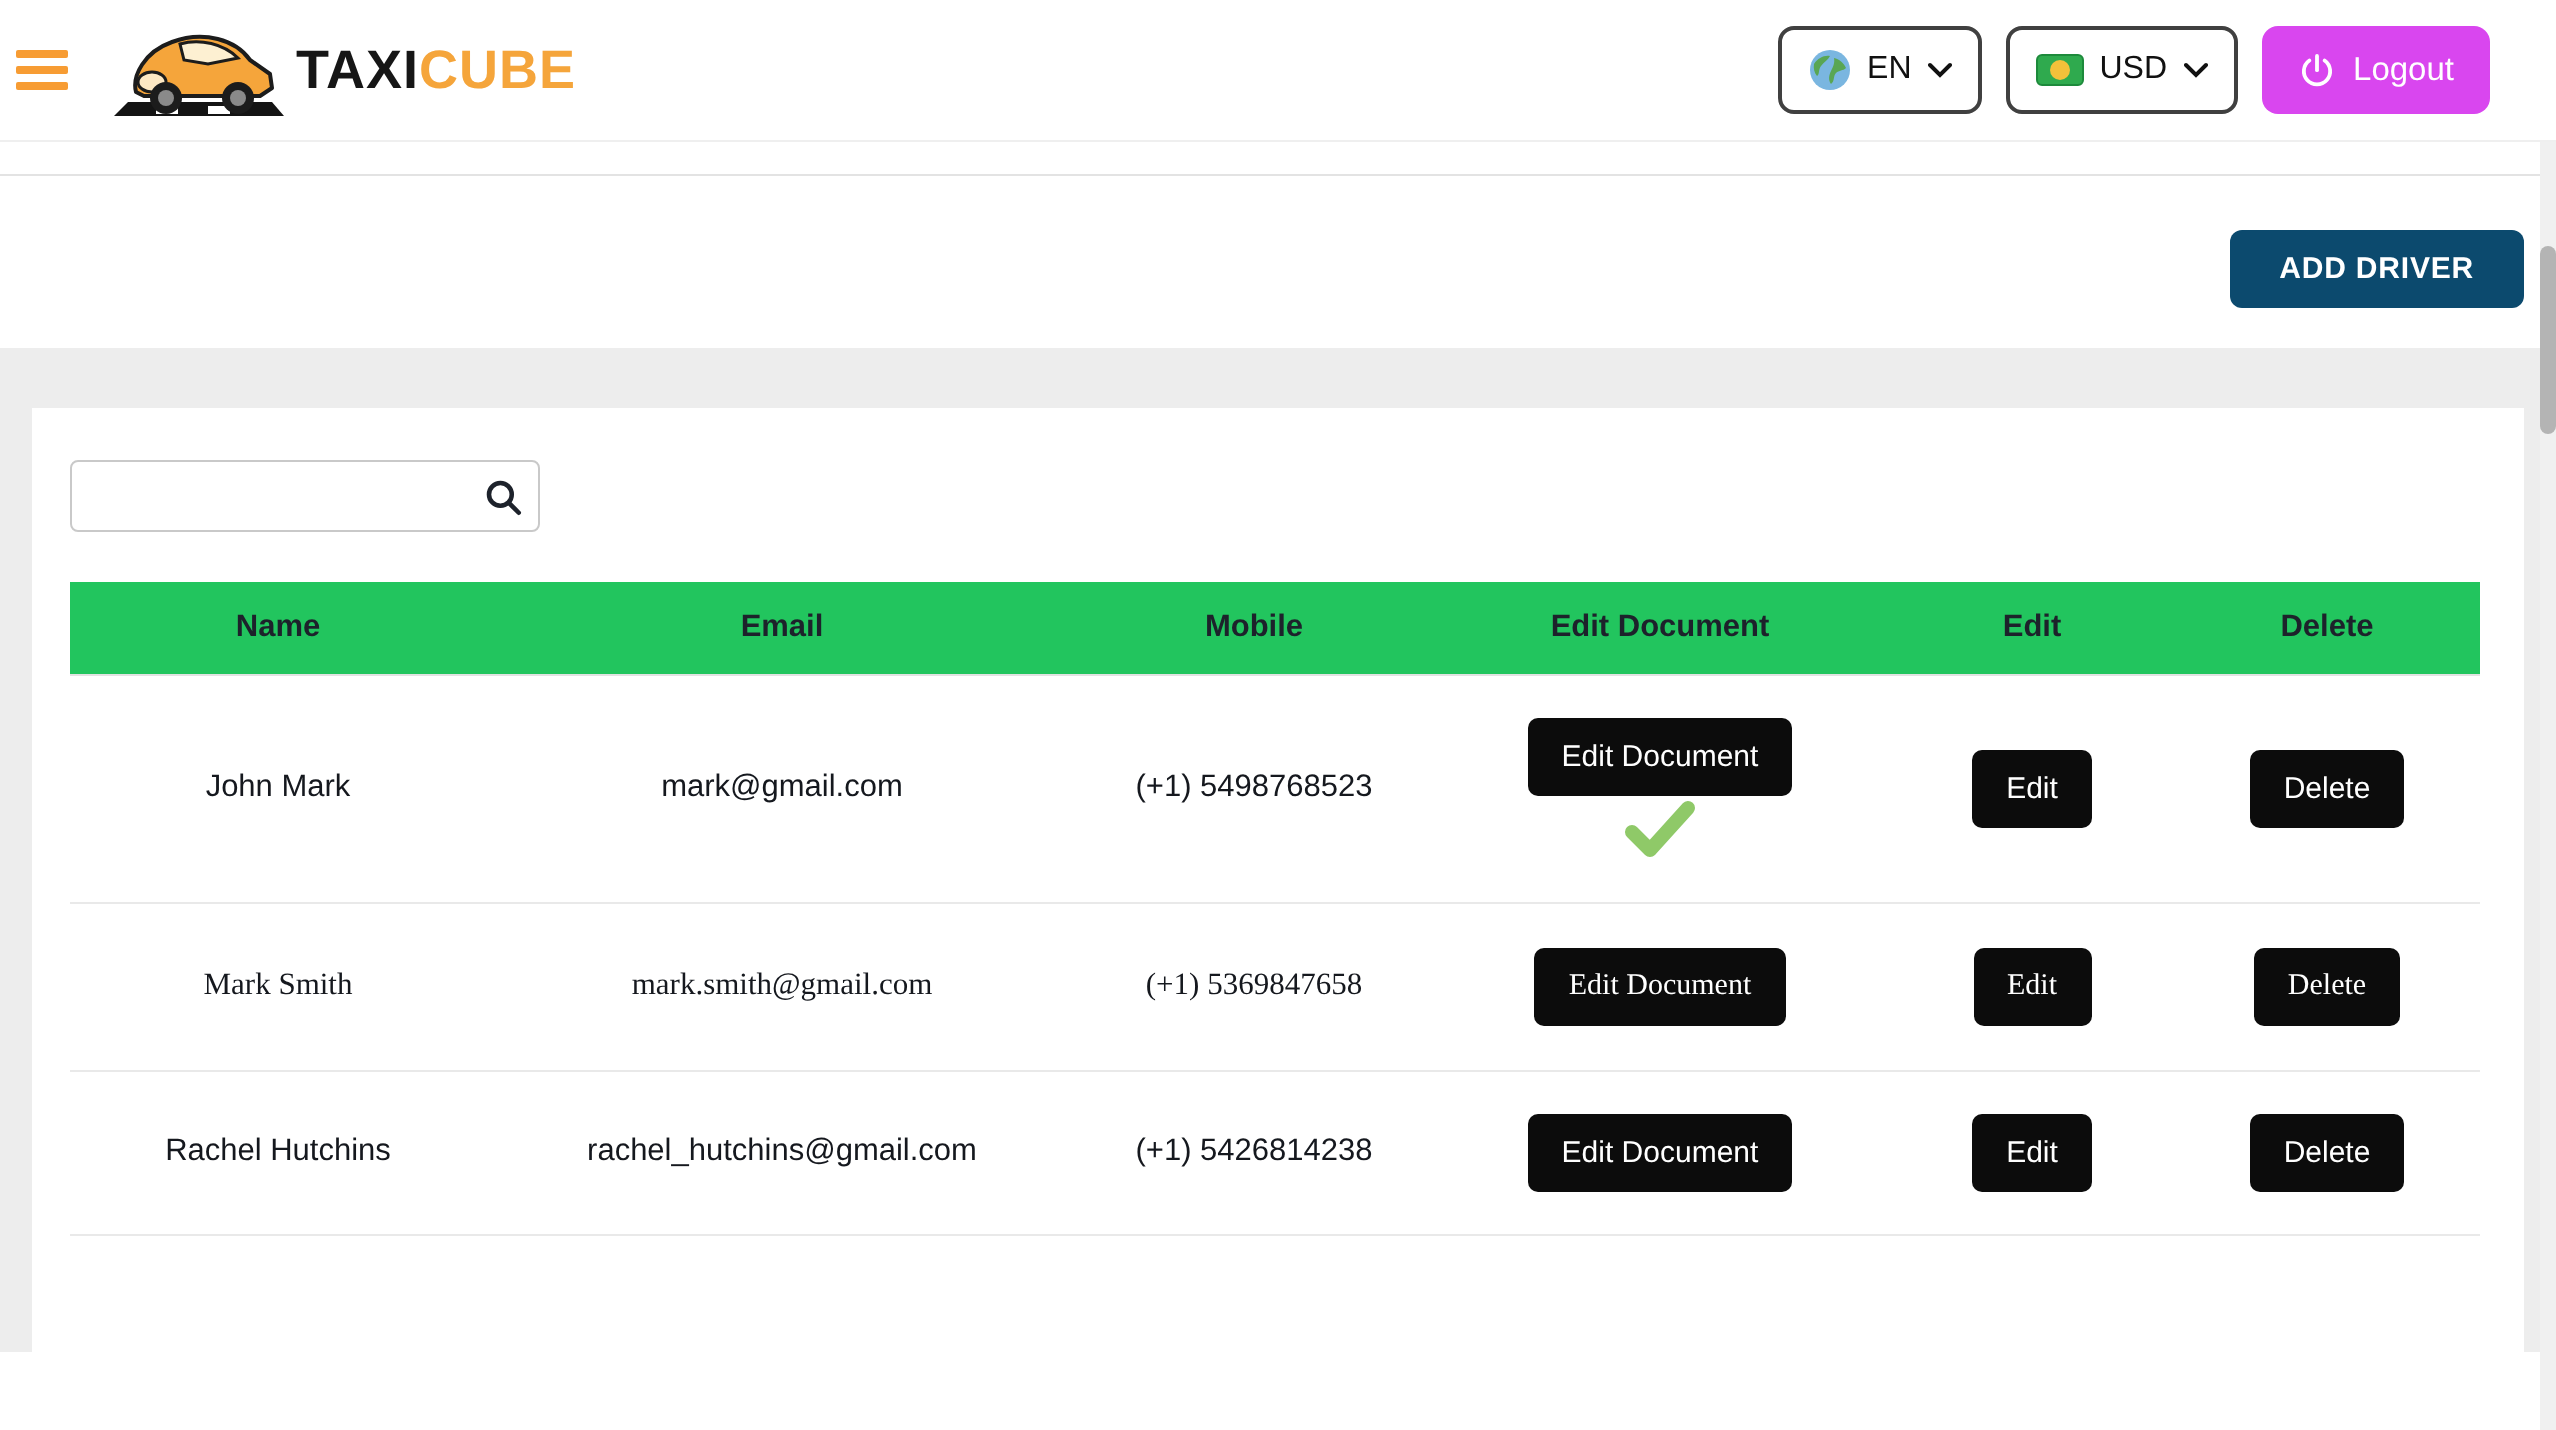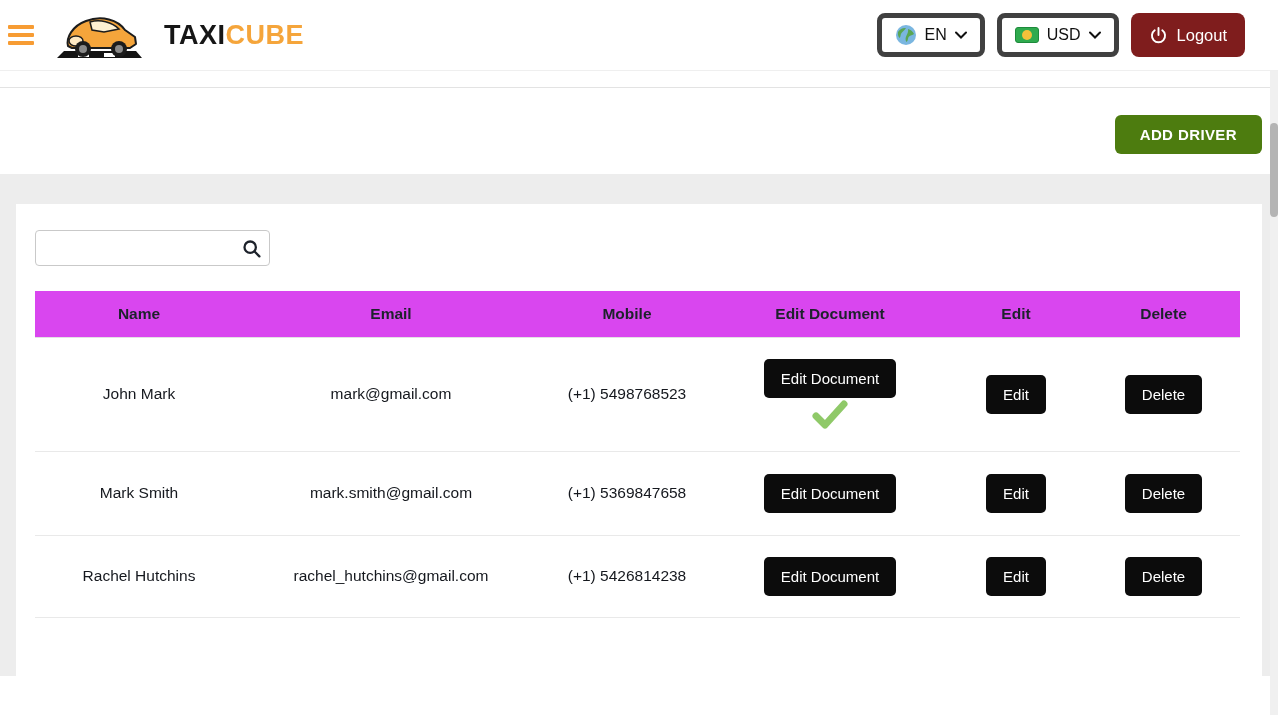--- a/index.html
+++ b/index.html
@@ -8,44 +8,44 @@
     width: 1278px; height: 715px; overflow: hidden; position: relative;
     font-family: "Liberation Sans", sans-serif; background: #ffffff; color: #15181e;
   }
   
   .topbar {
     height: 71px; display: flex; align-items: center;
     background: #fff; border-bottom: 1px solid #efefef; padding: 0 33px 0 8px;
   }
   .hamburger { width: 26px; display: flex; flex-direction: column; gap: 4px; cursor: pointer; margin-right: 22px; }
   .hamburger span { display: block; height: 4px; border-radius: 1px; background: #f79c33; }
-  .brand { display: flex; align-items: center; gap: 22px; }
+  .brand { display: flex; align-items: center; gap: 6px; }
   .brand-text { font-size: 27px; font-weight: 800; letter-spacing: 0.5px; white-space: nowrap; }
   .brand-text .t1 { color: #161616; }
   .brand-text .t2 { color: #f5a53b; }
   .nav { display: flex; gap: 33px; margin-left: 37px; }
   .nav a { text-decoration: none; color: #2d3642; font-size: 16.5px; cursor: pointer; }
   .top-right { margin-left: auto; display: flex; align-items: center; gap: 12px; }
   .pill {
-    height: 44px; border: 5px solid #404040; border-radius: 8px; background: #fff;
+    height: 44px; border: 2px solid #404040; border-radius: 8px; background: #fff;
     display: flex; align-items: center; gap: 8px; padding: 0 13px;
     font-size: 16px; color: #111; cursor: pointer;
   }
   .btn-logout {
-    height: 44px; border: none; border-radius: 8px; background: #7f1d1d; color: #fff;
+    height: 44px; border: none; border-radius: 8px; background: #d946ef; color: #fff;
     display: flex; align-items: center; gap: 9px; padding: 0 18px;
     font-size: 16.5px; font-family: inherit; cursor: pointer;
   }
   
   .title-section { background: #fff; padding: 16px 0 20px 0; }
   .page-title { margin: 0 14px 15px 14px; font-size: 23px; font-weight: 700; color: #f7a43e; }
   .title-divider { border: none; border-top: 1px solid #e3e3e3; margin: 0; }
   .add-row { display: flex; justify-content: flex-end; padding: 27px 16px 0 16px; }
   .btn-add {
-    background: #4d7c0f; color: #fff; border: none; border-radius: 6px;
+    background: #0c4a6e; color: #fff; border: none; border-radius: 6px;
     height: 39px; padding: 0 25px; font-size: 15px; font-weight: 600;
     letter-spacing: 0.4px; font-family: inherit; cursor: pointer;
   }
   
   .main { background: #ededed; padding: 30px 16px 0 16px; height: 502px; }
   .card { background: #fff; height: 700px; padding: 26px 22px 0 19px; }
   .toolbar { display: flex; align-items: center; justify-content: space-between; }
   .show-group { display: flex; align-items: center; gap: 14px; }
   .lbl-bold { font-size: 15.5px; font-weight: 700; color: #1f2633; }
   .select-wrap { position: relative; }
@@ -57,29 +57,29 @@
   .select-wrap .chev { position: absolute; right: 9px; top: 13px; pointer-events: none; }
   .search-wrap { position: relative; }
   .search-wrap input {
     width: 235px; height: 36px; border: 1px solid #c9c9c9; border-radius: 4px;
     padding: 0 34px 0 10px; font-size: 15px; font-family: inherit; outline: none;
   }
   .search-wrap .mag { position: absolute; right: 8px; top: 8px; }
   
   table { width: 100%; border-collapse: collapse; margin-top: 25px; table-layout: fixed; }
   thead th {
-    background: #d946ef; height: 46px; font-size: 15.5px; font-weight: 700;
+    background: #22c55e; height: 46px; font-size: 15.5px; font-weight: 700;
     color: #1d222b; border-bottom: 1px solid #e2e2e2; text-align: center;
   }
   tbody td {
     border-bottom: 1px solid #e9e9e9; text-align: center; vertical-align: middle;
     font-size: 15.5px; color: #15181e;
   }
   tbody tr:nth-child(1) td { height: 114px; }
-  tbody tr:nth-child(2) td { height: 84px; }
+  tbody tr:nth-child(2) td { height: 84px; font-family: Liberation Serif, serif; }
   tbody tr:nth-child(3) td { height: 82px; }
   tbody tr:nth-child(4) td { height: 96px; }
   .btn-dark {
     background: #0c0c0c; color: #fff; border: none; border-radius: 5px;
     font-size: 15px; padding: 11px 17px; font-family: inherit; cursor: pointer; white-space: nowrap;
   }
   .doc-cell { display: flex; flex-direction: column; align-items: center; gap: 2px; }
   .check-icon { display: block; }
   
   .scroll-track { position: absolute; top: 71px; right: 0; bottom: 0; width: 8px; background: #f0f0f0; }

